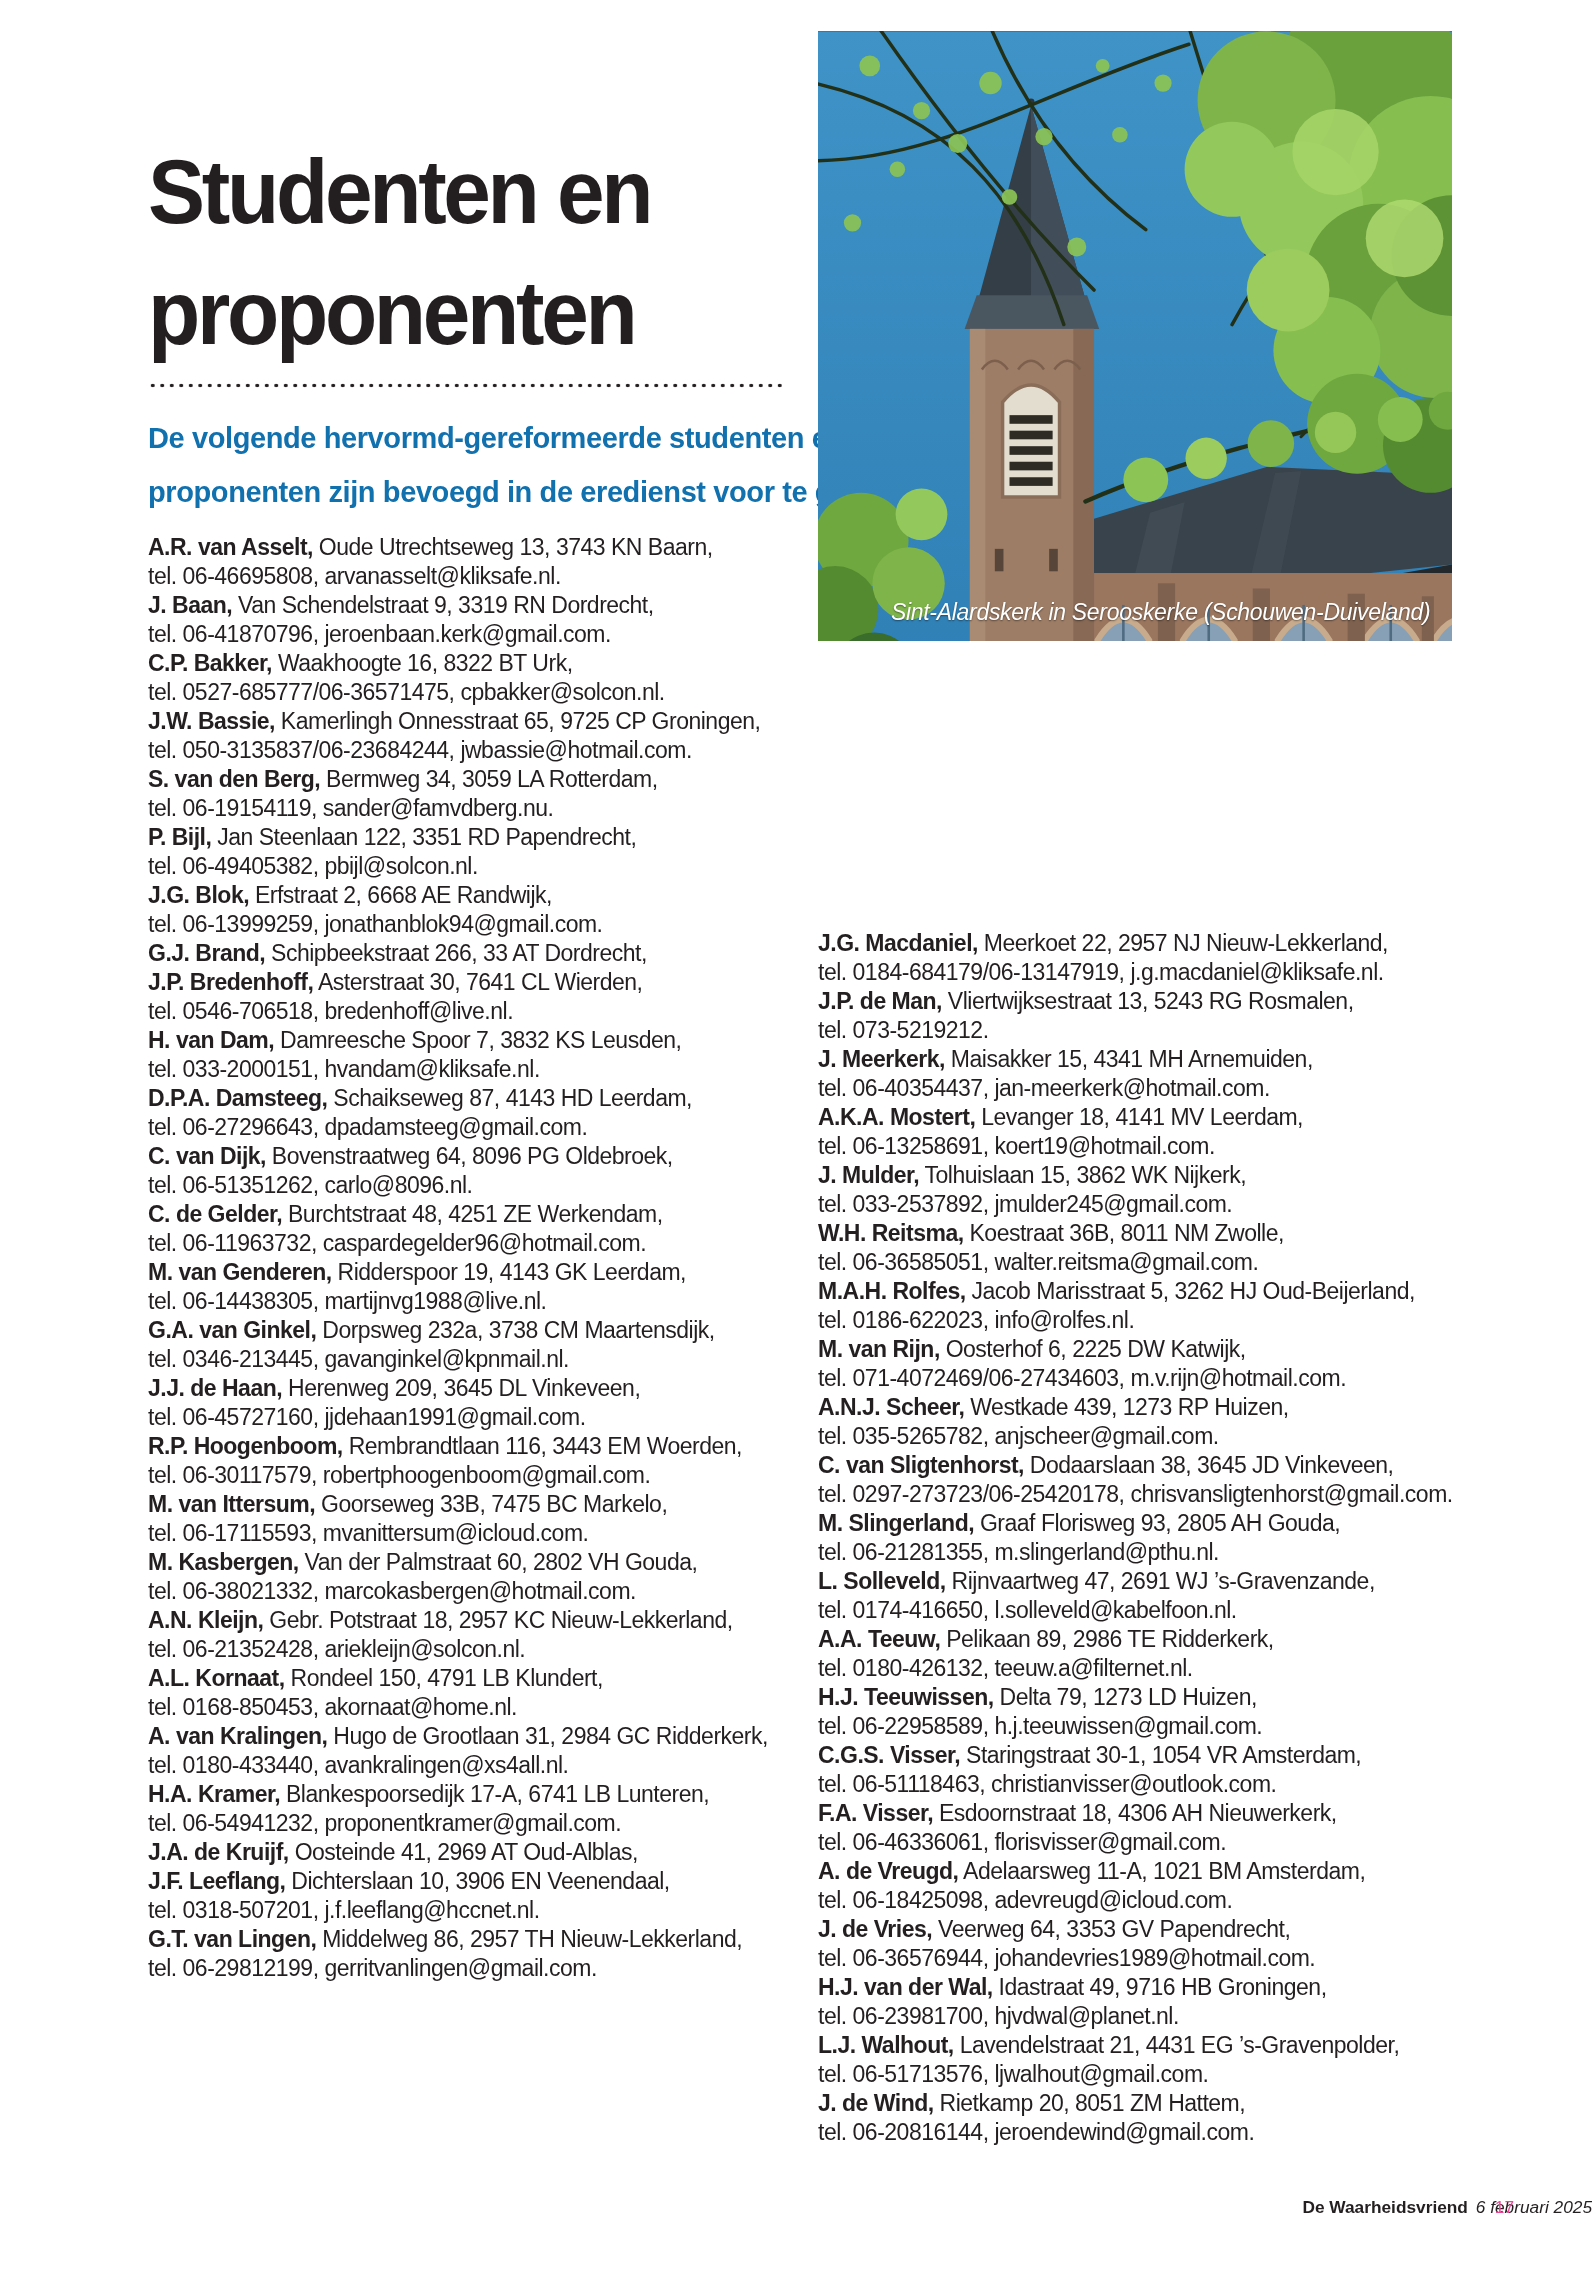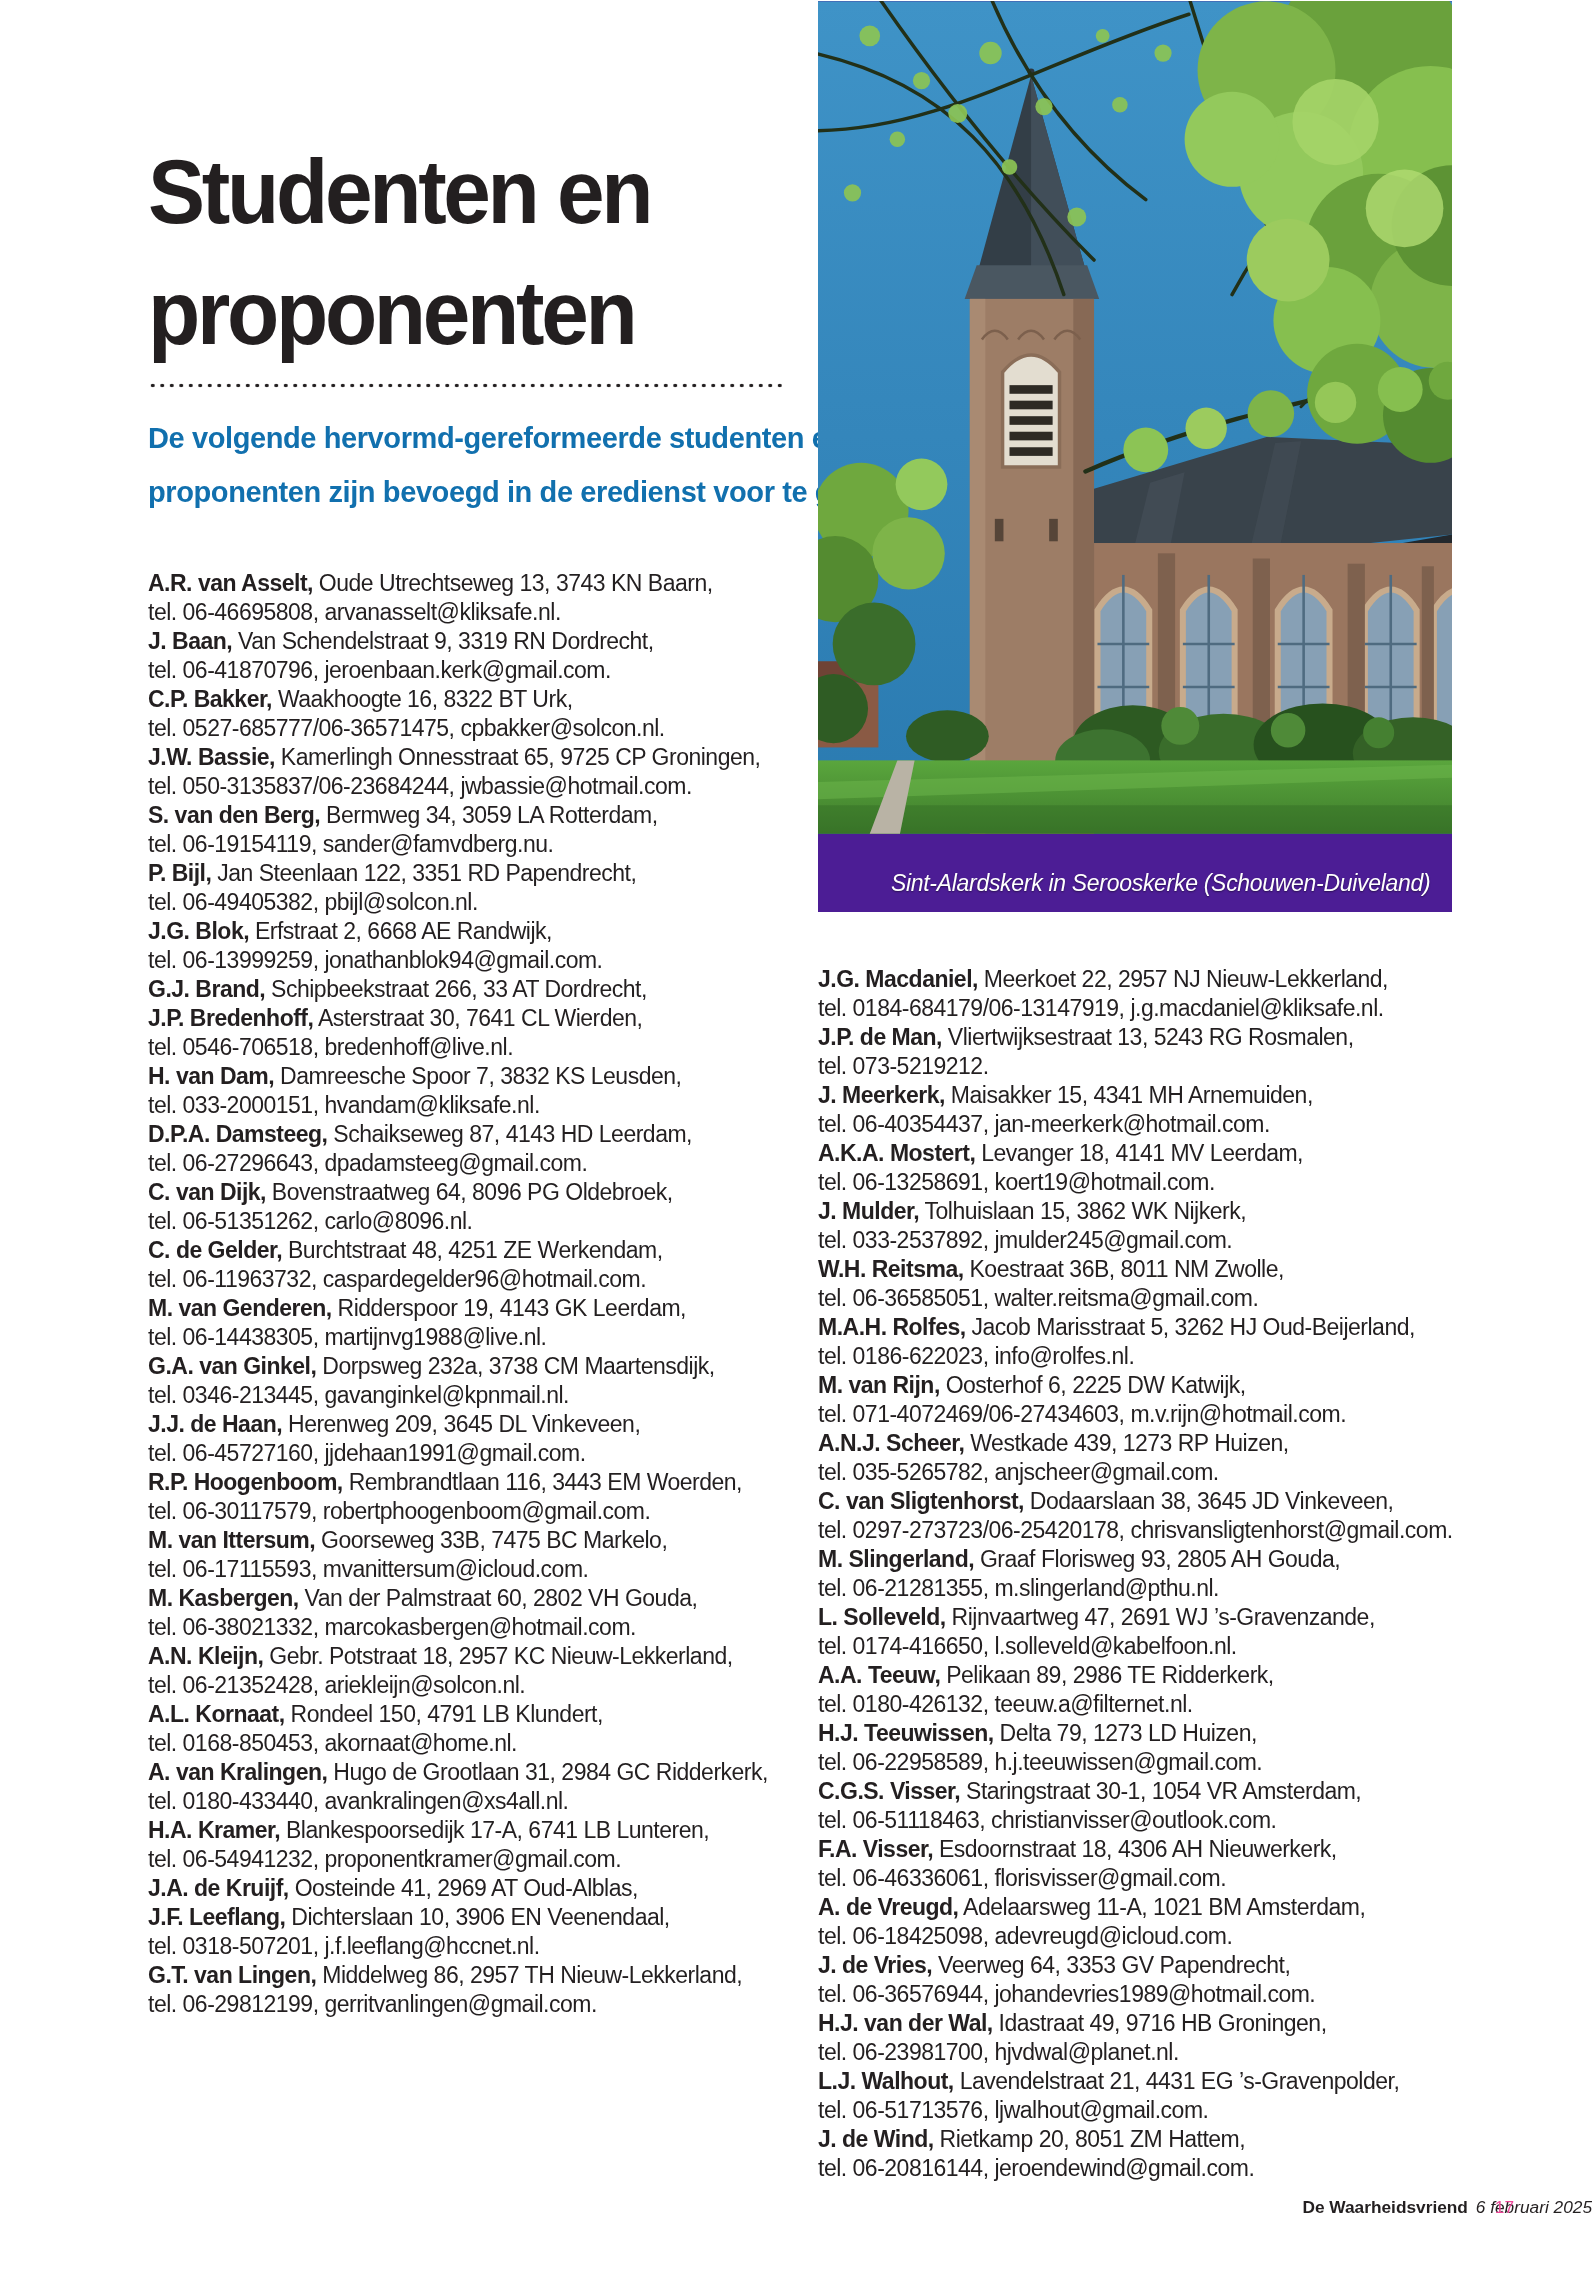--- a/index.html
+++ b/index.html
@@ -15,29 +15,29 @@
   .dotted-rule{
     position:absolute;left:148px;top:381px;width:639px;height:8.6px;
     background-image:radial-gradient(circle,#231f20 1.6px,transparent 2px);
     background-size:9.5px 8.6px;background-repeat:repeat-x;background-position:left center;
   }
   .intro{
     position:absolute;left:148px;top:411px;width:690px;
     font-size:29px;font-weight:bold;line-height:54px;letter-spacing:-0.4px;
     color:#1170ae;white-space:nowrap;
   }
-  .col{position:absolute;font-size:23px;line-height:29px;letter-spacing:-0.5px;margin-top:36px;}
+  .col{position:absolute;font-size:23px;line-height:29px;letter-spacing:-0.5px;}
   .col-left{left:148px;top:533px;width:652px;}
   .col-right{left:818px;top:929px;width:647px;}
   .entry{margin:0;padding:0;}
   .line{display:block;}
   .entry b{font-weight:bold;}
   .photo{
-    position:absolute;left:818px;top:1px;width:634px;height:911px;
-    overflow:hidden;background:#4c1d95;
+    position:absolute;left:818px;top:31px;width:634px;height:610px;
+    overflow:hidden;background:#0c4a6e;
   }
   .photo svg{display:block;}
   .caption{
     position:absolute;right:21.6px;bottom:15.5px;
     font-style:italic;font-size:23px;color:#ffffff;letter-spacing:-0.3px;
     text-shadow:0 0.9px 1.7px rgba(0,0,0,0.45);white-space:nowrap;
   }
   .footer{
     position:absolute;top:2197px;left:0;width:1592px;text-align:right;
     font-size:17.3px;color:#231f20;

